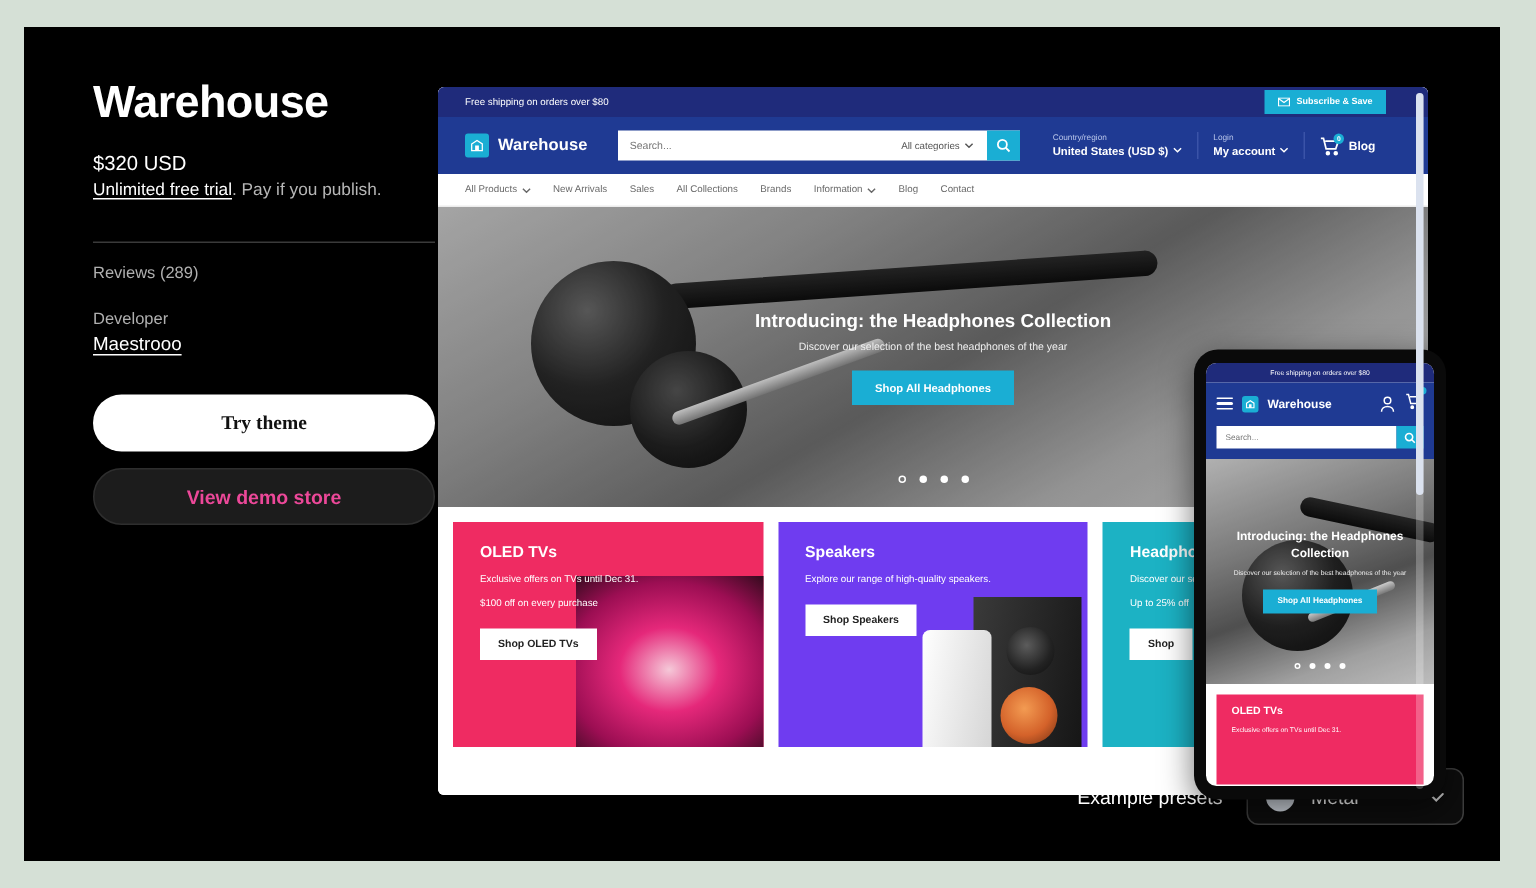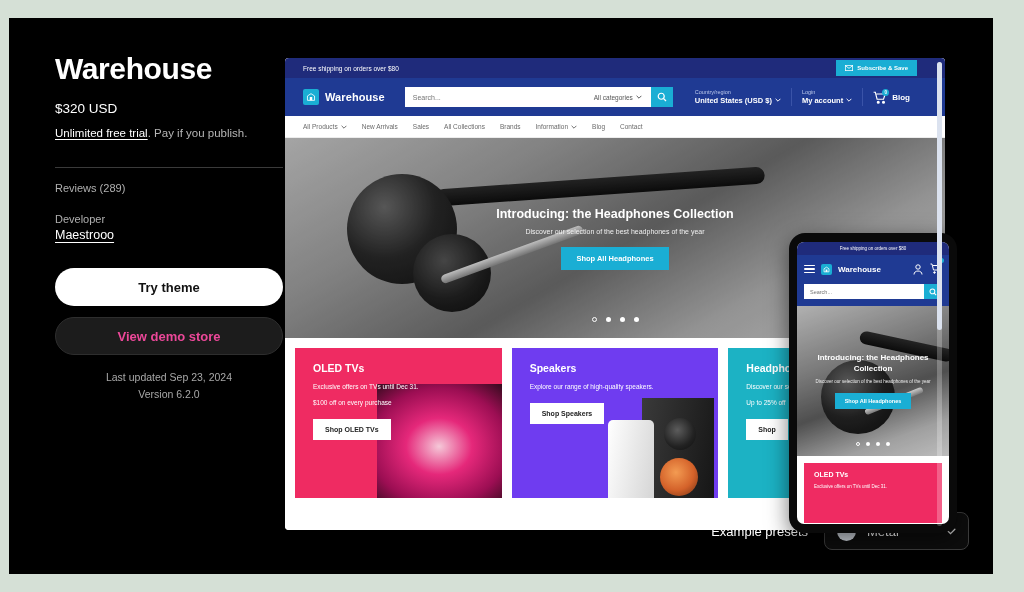--- a/index.html
+++ b/index.html
@@ -6,21 +6,21 @@
   html, body {
     width: 1024px; height: 592px;
     background: #d5e0d6;
     font-family: "Liberation Sans", sans-serif;
     overflow: hidden;
   }
 
   
   .page {
     position: absolute;
-    left: 9px; top: 18px;
+    left: 16px; top: 18px;
     width: 984px; height: 556px;
     background: #000000;
     overflow: hidden;
   }
 
   
   .info-col {
     position: absolute;
     left: 46px; top: 34px;
     width: 228px;
@@ -32,21 +32,21 @@
     letter-spacing: -0.4px;
     line-height: 1.1;
   }
   .price {
     color: #ffffff;
     font-size: 13.5px;
     margin-top: 16px;
     font-weight: 400;
   }
   .trial-line {
-    margin-top: 9px;
+    margin-top: 3px;
     font-size: 11.5px;
     color: #b6b6b6;
     line-height: 1.4;
   }
   .trial-link {
     color: #ffffff;
     text-decoration: underline;
     text-underline-offset: 2px;
     cursor: pointer;
   }
@@ -100,20 +100,21 @@
     font-size: 13px;
     font-weight: 700;
     border: none;
     cursor: pointer;
     font-family: inherit;
   }
   .btn-primary {
     margin-top: 25px;
     background: #ffffff;
     color: #111111;
+    font-family: Liberation Serif, serif;
   }
   .btn-secondary {
     margin-top: 11px;
     background: #1c1c1c;
     color: #ec4899;
     border: 1px solid #2e2e2e;
   }
   .meta-line {
     margin-top: 14px;
     text-align: center;
@@ -393,24 +394,20 @@
     <div class="divider"></div>
 
     <div class="reviews-label">Reviews (289)</div>
 
     <div class="dev-label">Developer</div>
     <div><span class="dev-name">Maestrooo</span></div>
 
     <button class="btn btn-primary">Try theme</button>
     <button class="btn btn-secondary">View demo store</button>
 
-    <div class="meta-line">
-      <div>Last updated Sep 23, 2024</div>
-      <div>Version 6.2.0</div>
-    </div>
   </div>
 
   <div class="preview">
     <div class="store">
 
       <div class="announce">
         <span>Free shipping on orders over $80</span>
         <button class="subscribe-btn">
           <svg class="mail-ico" viewBox="0 0 24 18" fill="none" stroke="#ffffff" stroke-width="2.4">
             <rect x="1" y="1" width="22" height="16"></rect>

